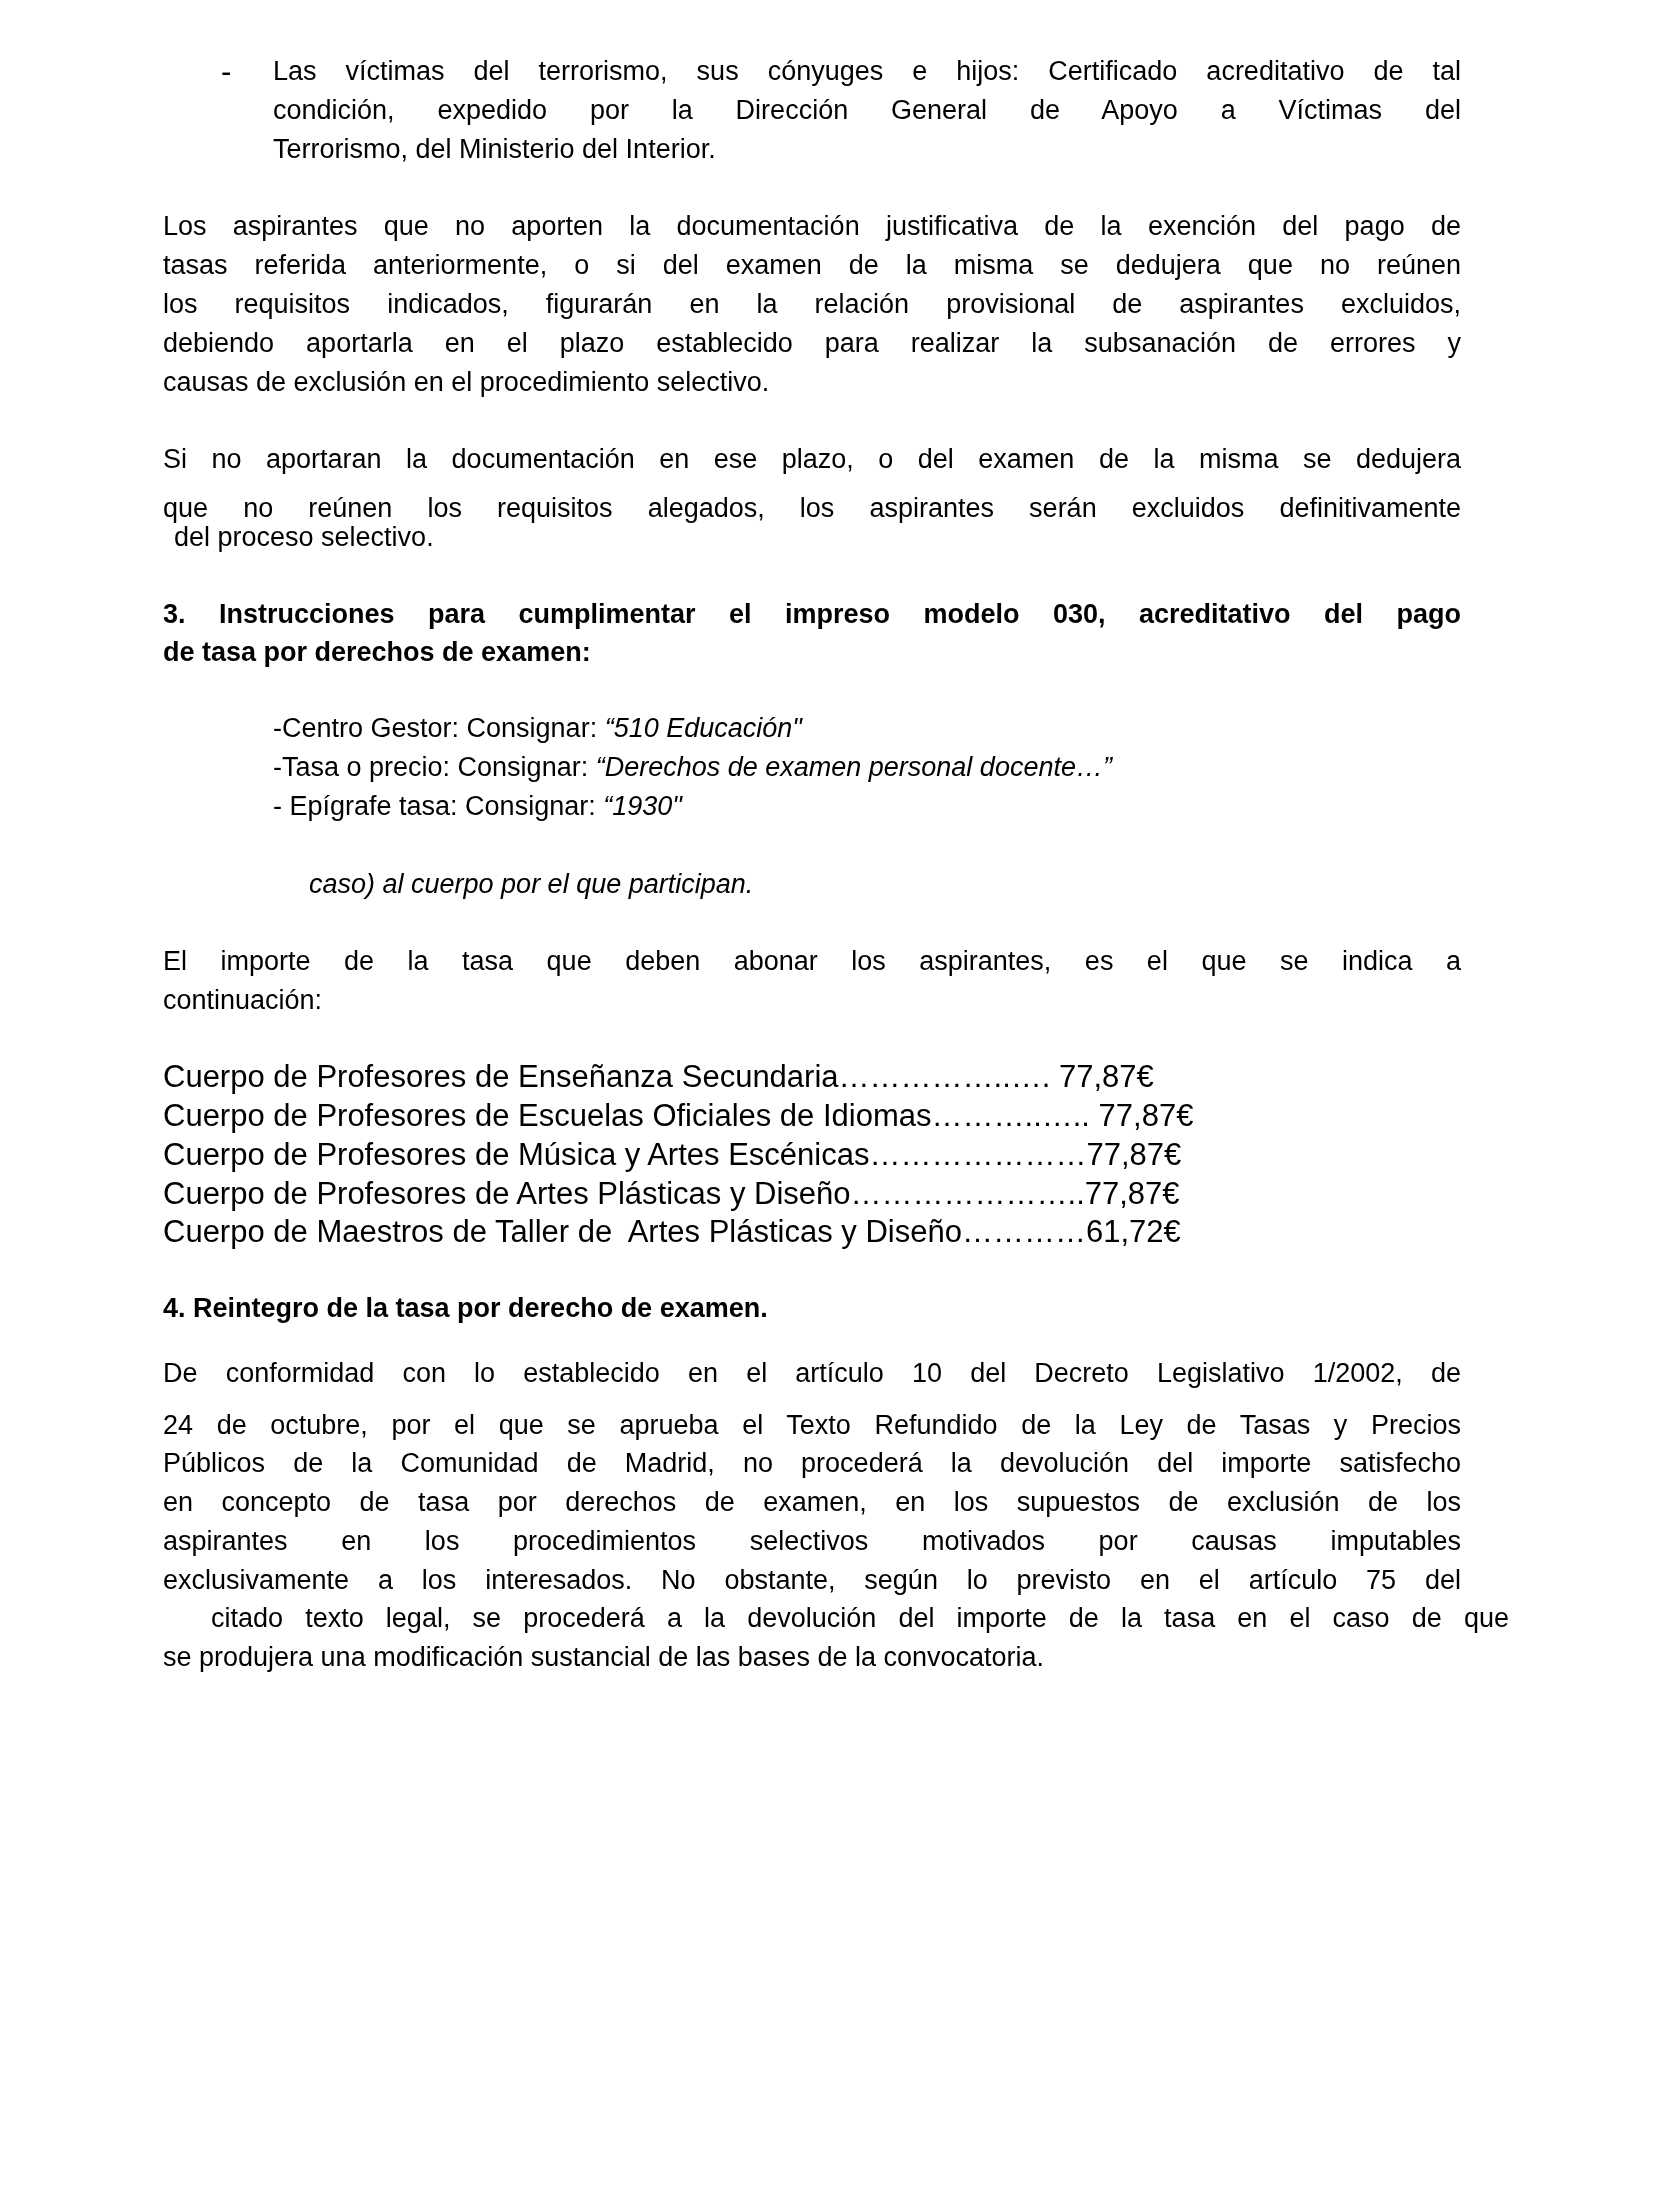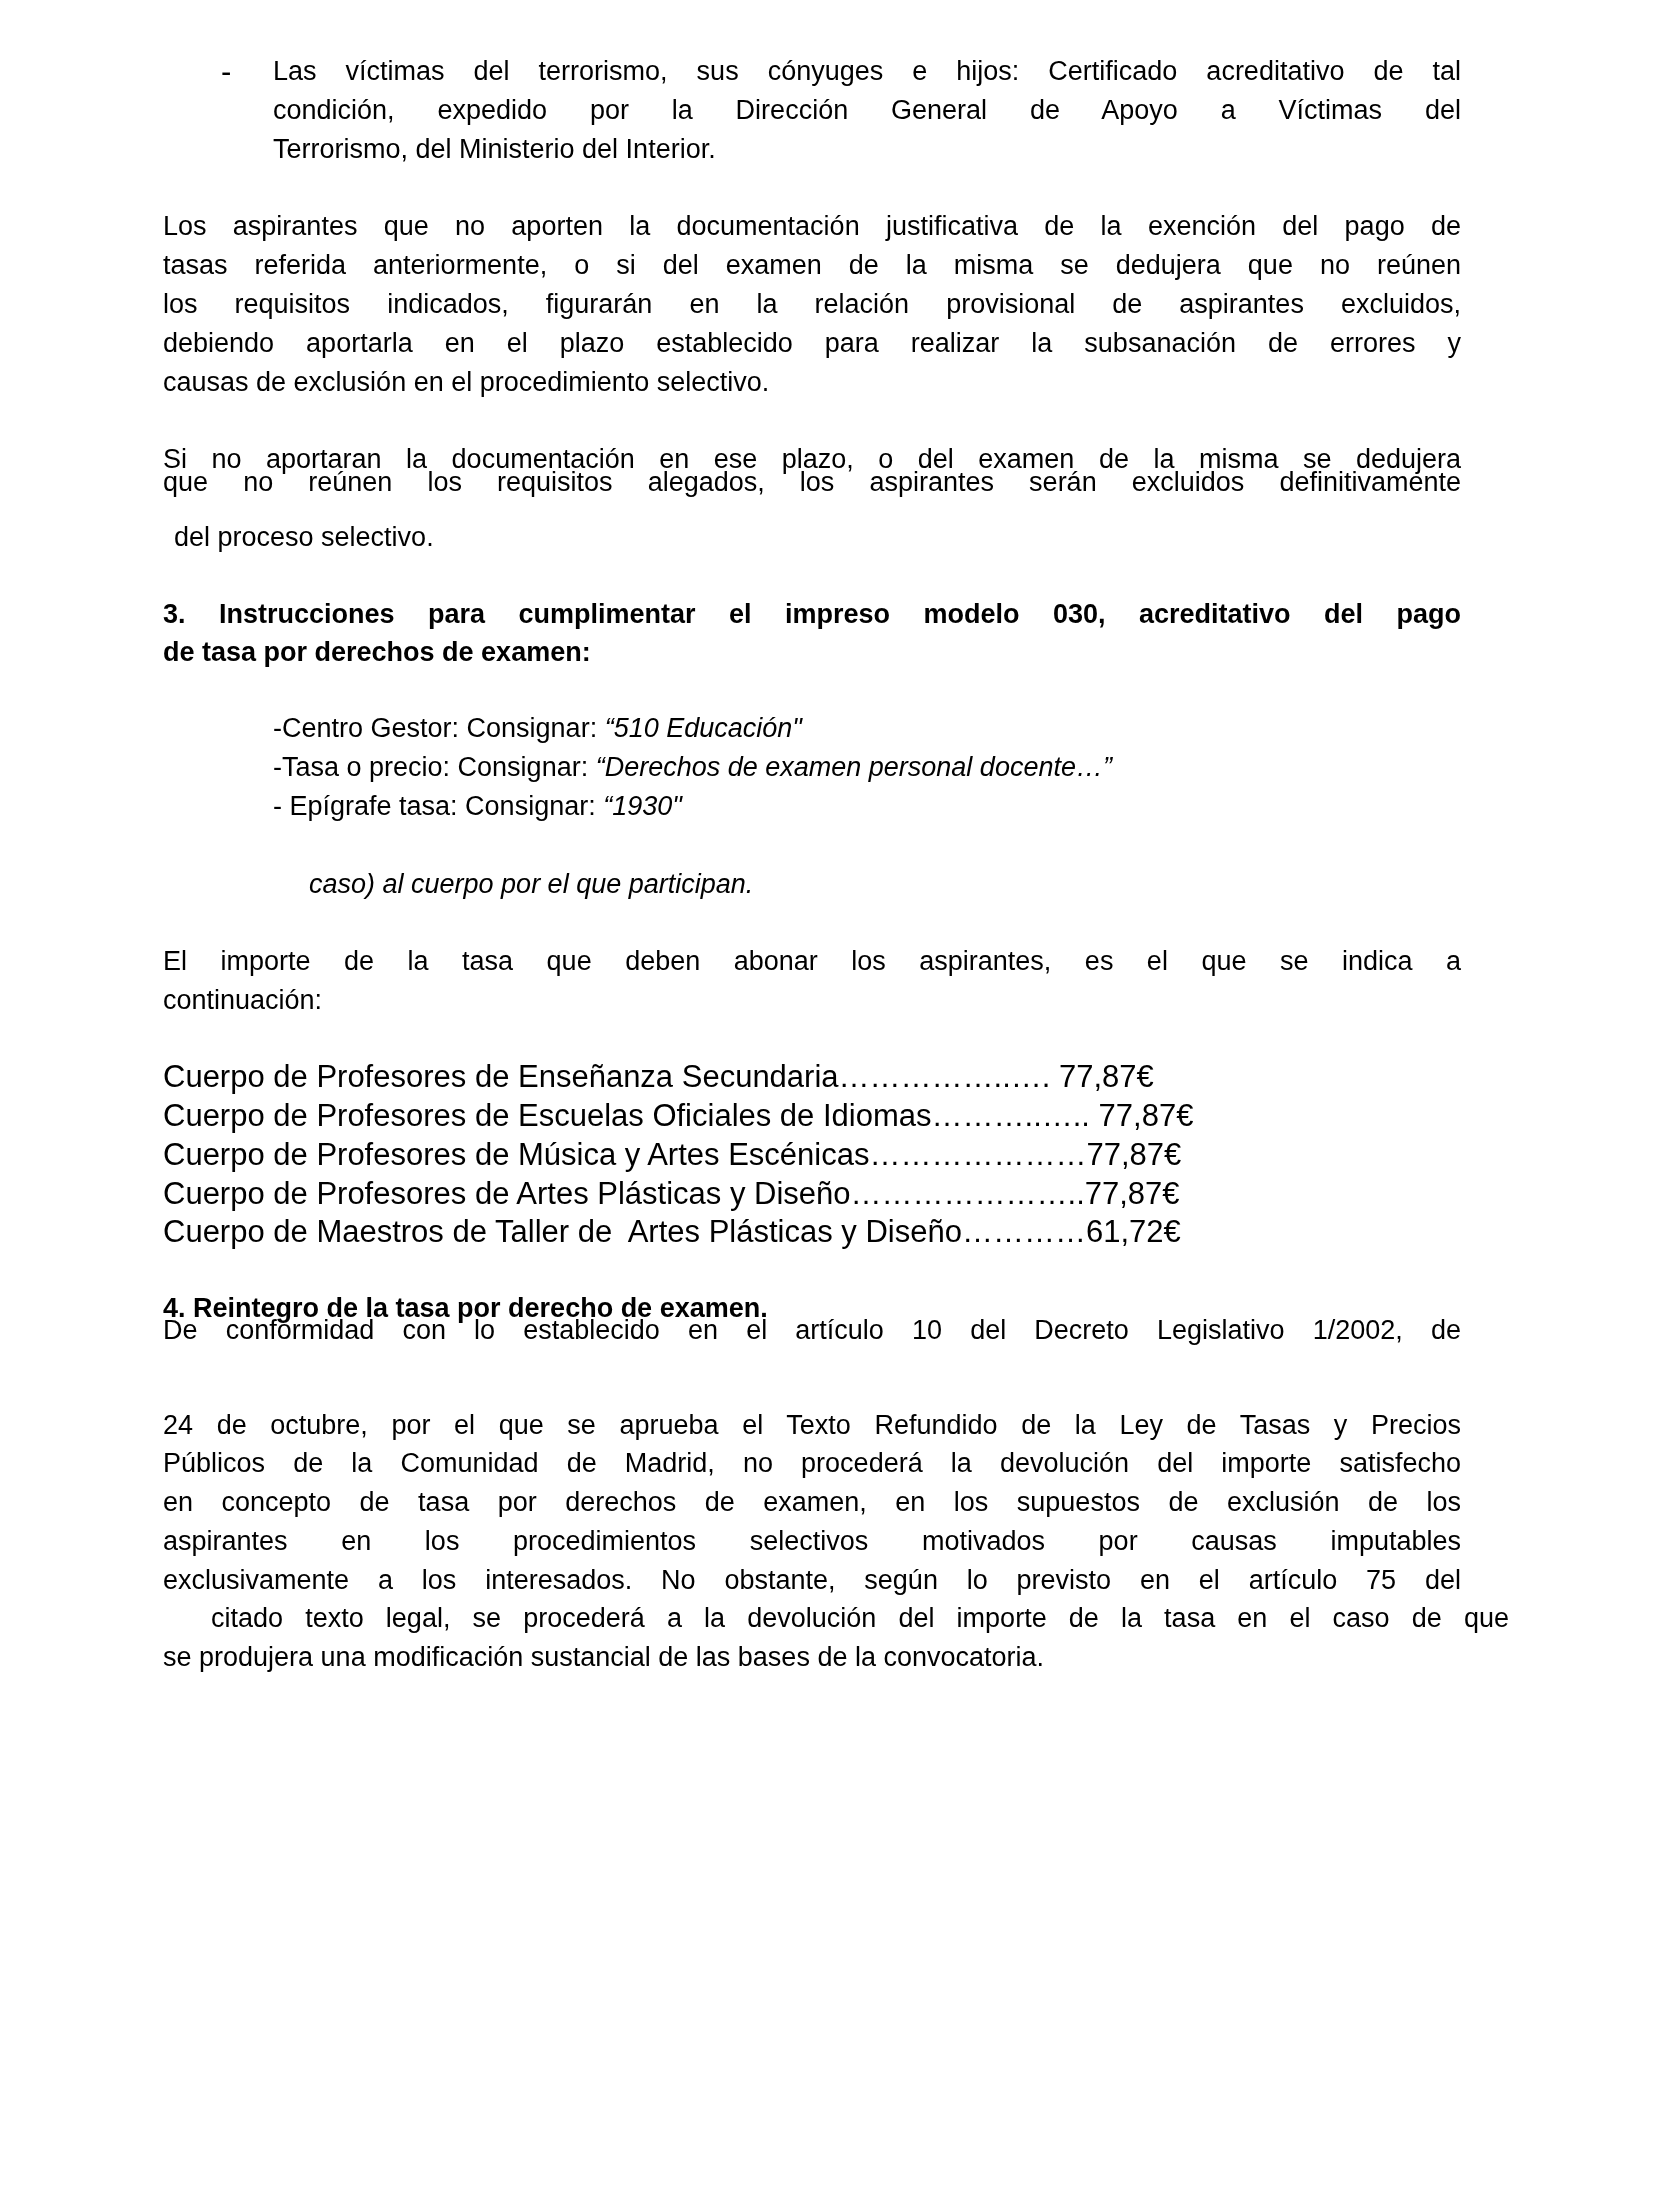--- a/index.html
+++ b/index.html
@@ -27,21 +27,21 @@
 <div>
   <div class="line just" style="top:207px;">Los aspirantes que no aporten la documentación justificativa de la exención del pago de</div>
   <div class="line just" style="top:246px;">tasas referida anteriormente, o si del examen de la misma se dedujera que no reúnen</div>
   <div class="line just" style="top:285px;">los requisitos indicados, figurarán en la relación provisional de aspirantes excluidos,</div>
   <div class="line just" style="top:324px;">debiendo aportarla en el plazo establecido para realizar la subsanación de errores y</div>
   <div class="line" style="top:363px;">causas de exclusión en el procedimiento selectivo.</div>
 </div>
 
 <div>
   <div class="line just" style="top:440px;">Si no aportaran la documentación en ese plazo, o del examen de la misma se dedujera</div>
-  <div class="line just" style="top:463px;">que no reúnen los requisitos alegados, los aspirantes serán excluidos definitivamente</div>
+  <div class="line just" style="top:489px;">que no reúnen los requisitos alegados, los aspirantes serán excluidos definitivamente</div>
   <div class="line" style="top:518px;margin-left:11px;">del proceso selectivo.</div>
 </div>
 
 <div>
   <div class="line just bold" style="top:595px;">3. Instrucciones para cumplimentar el impreso modelo 030, acreditativo del pago</div>
   <div class="line bold" style="top:633px;">de tasa por derechos de examen:</div>
 </div>
 
 <div>
   <div class="line indent" style="top:709px;">
@@ -77,21 +77,21 @@
     <span>Cuerpo de Profesores de Artes Plásticas y Diseño</span><span>………………….</span><span>.77,87€</span>
   </div>
   <div class="fee" style="top:1212px;">
     <span style="white-space:pre;">Cuerpo de Maestros de Taller de  Artes Plásticas y Diseño</span><span>…………</span><span>61,72€</span>
   </div>
 </div>
 
 <div class="line bold" style="top:1289px;">4. Reintegro de la tasa por derecho de examen.</div>
 
 <div>
-  <div class="line just" style="top:1311px;">De conformidad con lo establecido en el artículo 10 del Decreto Legislativo 1/2002, de</div>
+  <div class="line just" style="top:1354px;">De conformidad con lo establecido en el artículo 10 del Decreto Legislativo 1/2002, de</div>
   <div class="line just" style="top:1406px;">24 de octubre, por el que se aprueba el Texto Refundido de la Ley de Tasas y Precios</div>
   <div class="line just" style="top:1444px;">Públicos de la Comunidad de Madrid, no  procederá la devolución del importe satisfecho</div>
   <div class="line just" style="top:1483px;">en concepto de tasa por derechos de examen, en los supuestos de exclusión de los</div>
   <div class="line just" style="top:1522px;">aspirantes en los procedimientos selectivos motivados por causas imputables</div>
   <div class="line just" style="top:1561px;">exclusivamente a los  interesados. No obstante, según lo previsto en el artículo 75 del</div>
   <div class="line just" style="top:1599px;margin-left:48px;">citado texto legal, se procederá a la devolución del importe de la tasa en el caso de que</div>
   <div class="line" style="top:1638px;">se produjera una modificación sustancial de las bases de la convocatoria.</div>
 </div>
 
 

